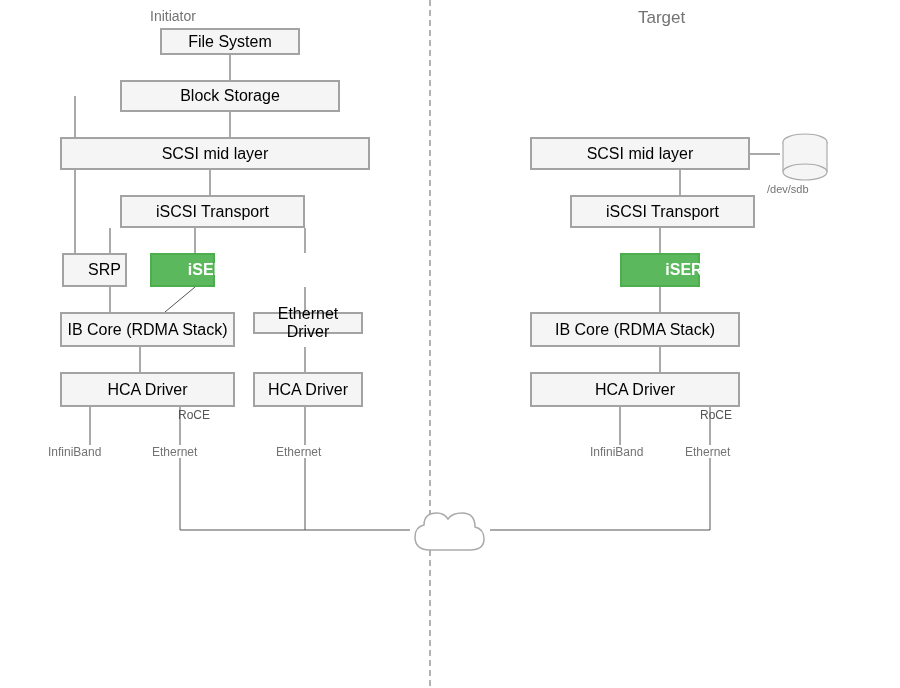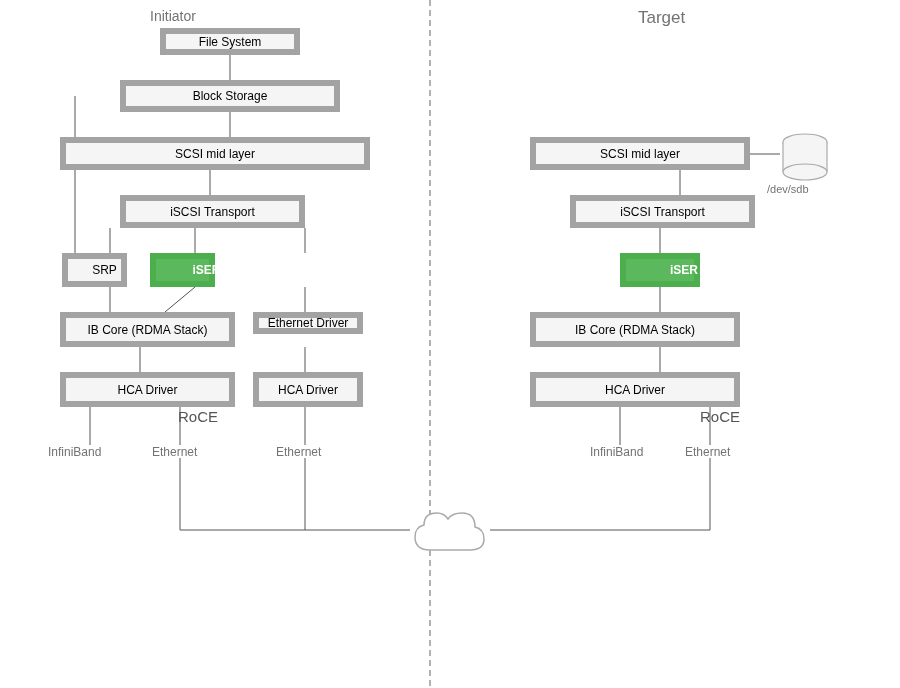--- a/index.html
+++ b/index.html
@@ -14,47 +14,47 @@
     }
 
     .diagram {
       position: relative;
       width: 900px;
       height: 688px;
     }
 
     .box {
       position: absolute;
-      border: 6px solid #a3a3a3;
+      border: 2px solid #a3a3a3;
       background: #f5f5f5;
       display: flex;
       align-items: center;
       justify-content: center;
       text-align: center;
-      font-size: 12px;
+      font-size: 16px;
     }
 
     .box.green {
       background: #5cb85c;
       color: #fff;
       font-weight: bold;
       border-color: #4cae4c;
       padding-left: 48px;
     }
 
     .label {
       position: absolute;
       font-size: 13px;
       color: #737373;
       text-align: right;
     }
 
     .small-label {
       position: absolute;
-      font-size: 15px;
+      font-size: 12px;
       color: #555;
     }
 
     
     svg.lines {
       position: absolute;
       top: 0;
       left: 0;
       width: 900px;
       height: 688px;

